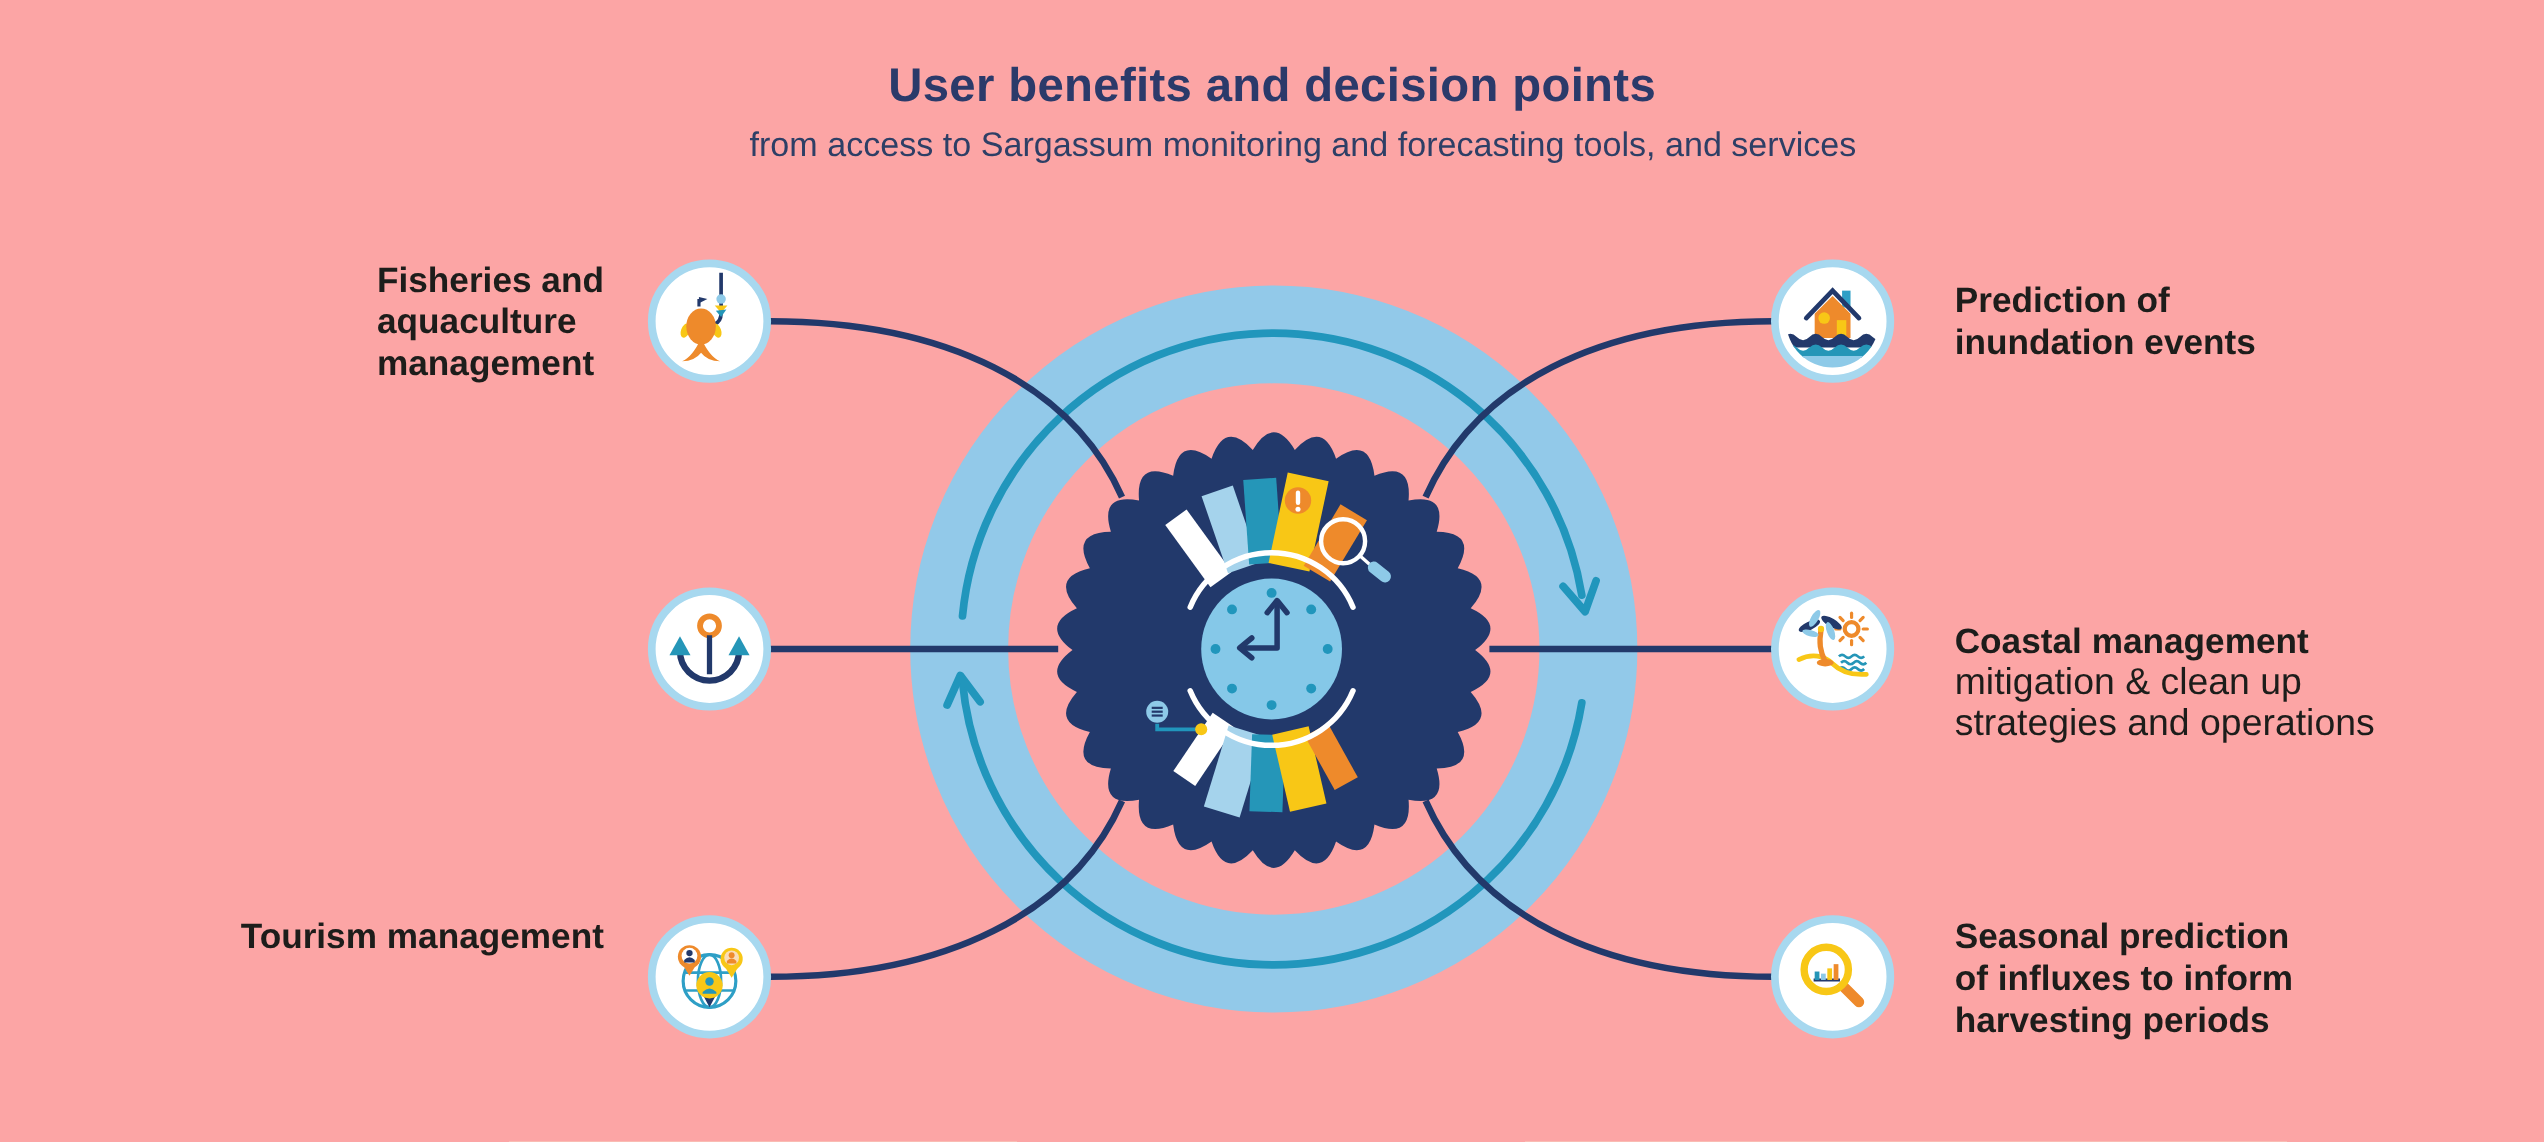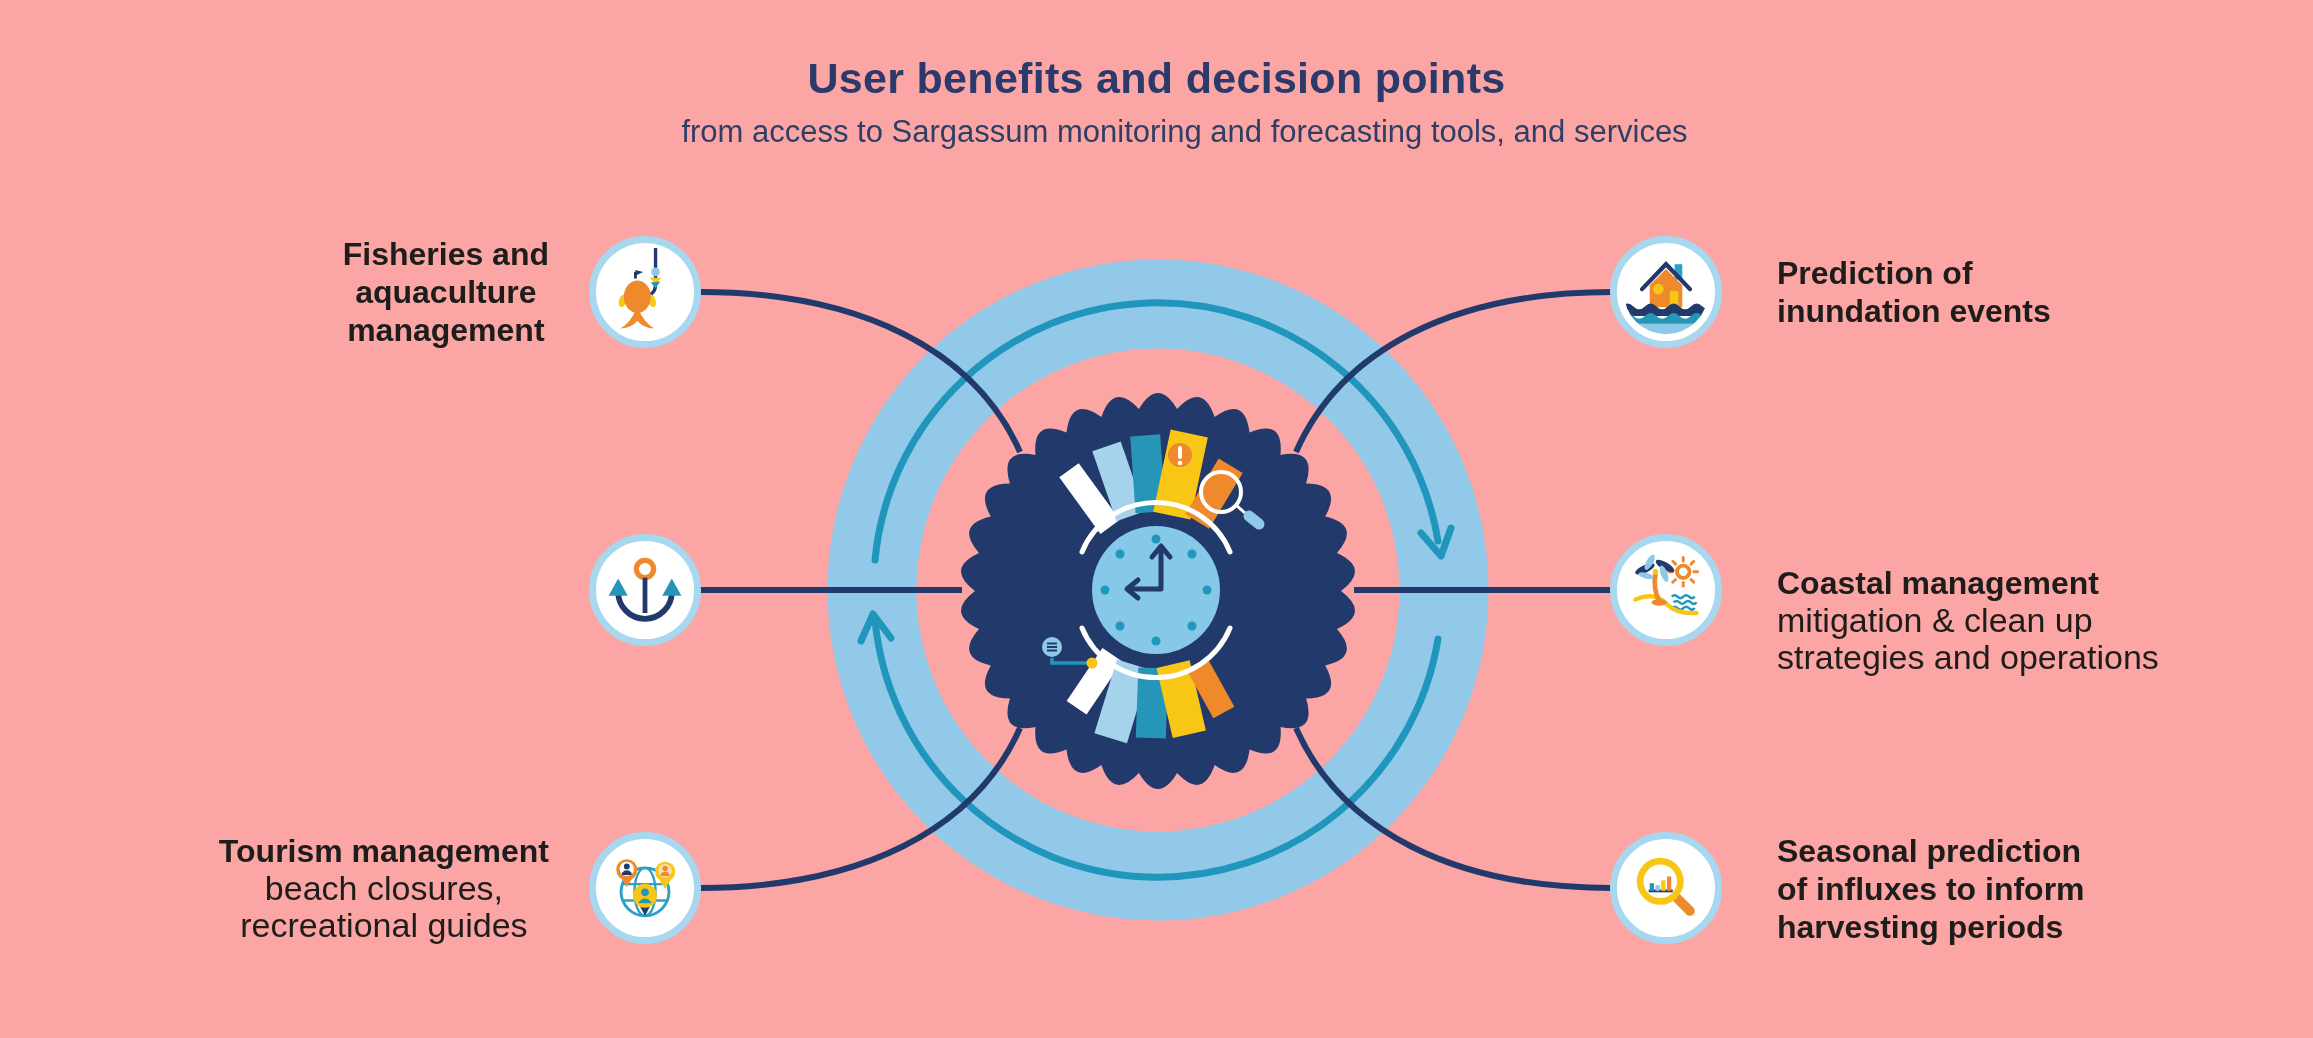--- a/index.html
+++ b/index.html
@@ -7,21 +7,21 @@
          font-family:"Liberation Sans",sans-serif;}
   .hdr{position:absolute;left:0;width:100%;text-align:center;color:#2b3a6a;}
   #title{top:54px;font-size:43px;font-weight:700;letter-spacing:.3px;}
   #subtitle{top:114px;font-size:31px;font-weight:400;color:#2e3f66;margin-left:28px;}
   #diagram{position:absolute;left:0;top:0;}
   .icon-circle{position:absolute;width:112px;height:112px;box-sizing:border-box;background:#fff;
                border:7px solid #a7d8ef;border-radius:50%;display:flex;align-items:center;justify-content:center;}
   .item-text{position:absolute;color:#1d1d1b;}
   .item-text .bold{font-weight:700;font-size:32px;line-height:38px;white-space:pre-line;}
   .item-text .reg{font-weight:400;font-size:34px;line-height:37px;white-space:pre-line;}
-  .t-right{text-align:center;right:1764px;}
+  .t-right{text-align:left;right:1764px;}
   .t-left{text-align:left;left:1764px;margin-left:13px;}
 </style>
 </head>
 <body>
 
 <div id="stage">
 
   <div id="title" class="hdr">User benefits and decision points</div>
   <div id="subtitle" class="hdr">from access to Sargassum monitoring and forecasting tools, and services</div>
 
@@ -217,22 +217,20 @@
     </svg>
   </div>
 
   <div class="item-text t-right" style="top:235px;">
     <div class="bold">Fisheries and
 aquaculture
 management</div>
   </div>
   <div class="item-text t-right" style="top:832px;">
     <div class="bold">Tourism management</div>
-    <div class="reg">beach closures,
-recreational guides</div>
   </div>
   <div class="item-text t-left" style="top:254px;">
     <div class="bold">Prediction of
 inundation events</div>
   </div>
   <div class="item-text t-left" style="top:564px;">
     <div class="bold">Coastal management</div>
     <div class="reg">mitigation &amp; clean up
 strategies and operations</div>
   </div>

